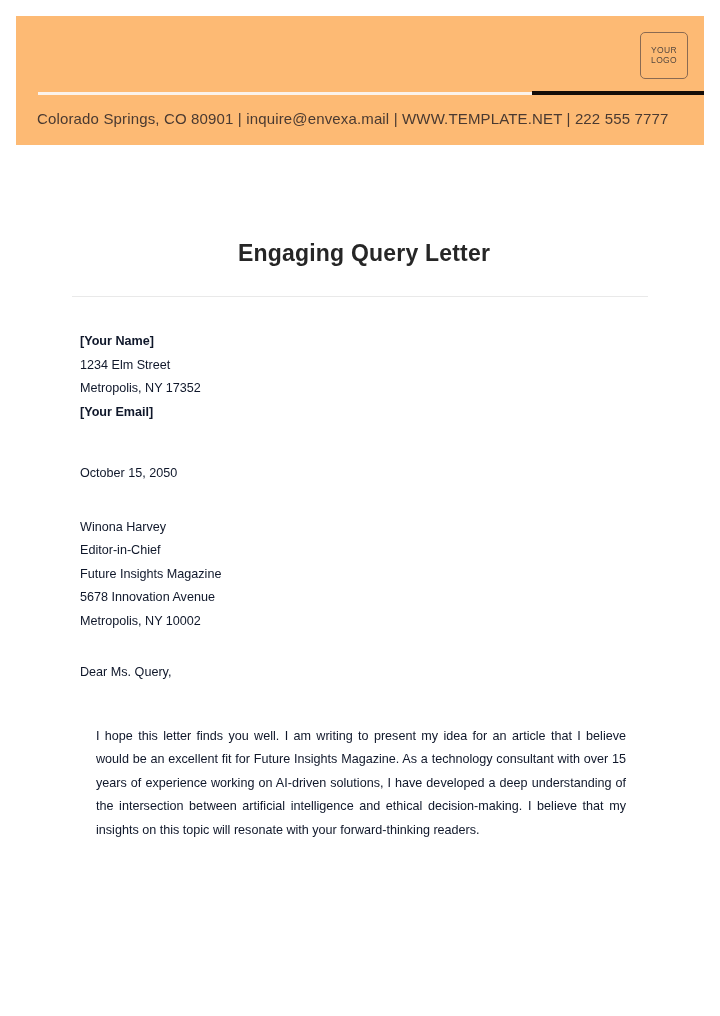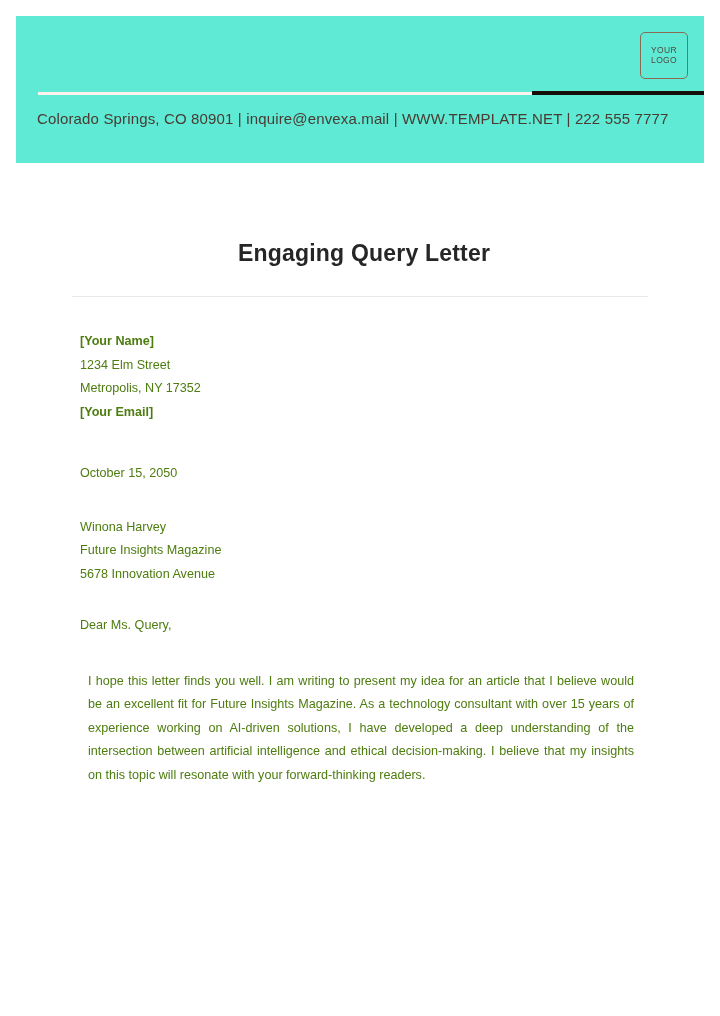--- a/index.html
+++ b/index.html
@@ -22,22 +22,22 @@
     inset: 0;
     background: #ffffff;
   }
 
   
   .header-band {
     position: absolute;
     left: 16px;
     top: 16px;
     width: 688px;
-    height: 147px;
-    background: #5eead4;
+    height: 129px;
+    background: #fdba74;
   }
 
   .logo-box {
     position: absolute;
     right: 16px;
     top: 16px;
     width: 46px;
     height: 45px;
     border: 1.5px solid #8a6a52;
     border-radius: 5px;
@@ -110,37 +110,37 @@
     background: #e9e9e9;
   }
 
   .content {
     position: absolute;
     left: 80px;
     top: 330px;
     width: 562px;
     font-size: 12.6px;
     line-height: 23.5px;
-    color: #4d7c0f;
+    color: #0f172a;
   }
 
   .block { margin: 0; }
   .block .line { display: block; white-space: nowrap; }
   .bold { font-weight: bold; }
 
   .gap-date { height: 38px; }
   .gap-recipient { height: 30px; }
   .gap-salutation { height: 28px; }
   .gap-body { height: 24px; }
 
   .body-para {
     text-align: justify;
     text-justify: inter-word;
     line-height: 23.5px;
-    margin: 8px;
+    margin: 16px;
   }
 </style>
 </head>
 <body>
 
 <div class="page">
 
   <div class="header-band">
 
     <div class="logo-box">
@@ -172,22 +172,24 @@
     <div class="gap-date"></div>
 
     <div class="block">
       <span class="line">October 15, 2050</span>
     </div>
 
     <div class="gap-recipient"></div>
 
     <div class="block">
       <span class="line">Winona Harvey</span>
+      <span class="line">Editor-in-Chief</span>
       <span class="line">Future Insights Magazine</span>
       <span class="line">5678 Innovation Avenue</span>
+      <span class="line">Metropolis, NY 10002</span>
     </div>
 
     <div class="gap-salutation"></div>
 
     <div class="block">
       <span class="line">Dear Ms. Query,</span>
     </div>
 
     <div class="gap-body"></div>
 

